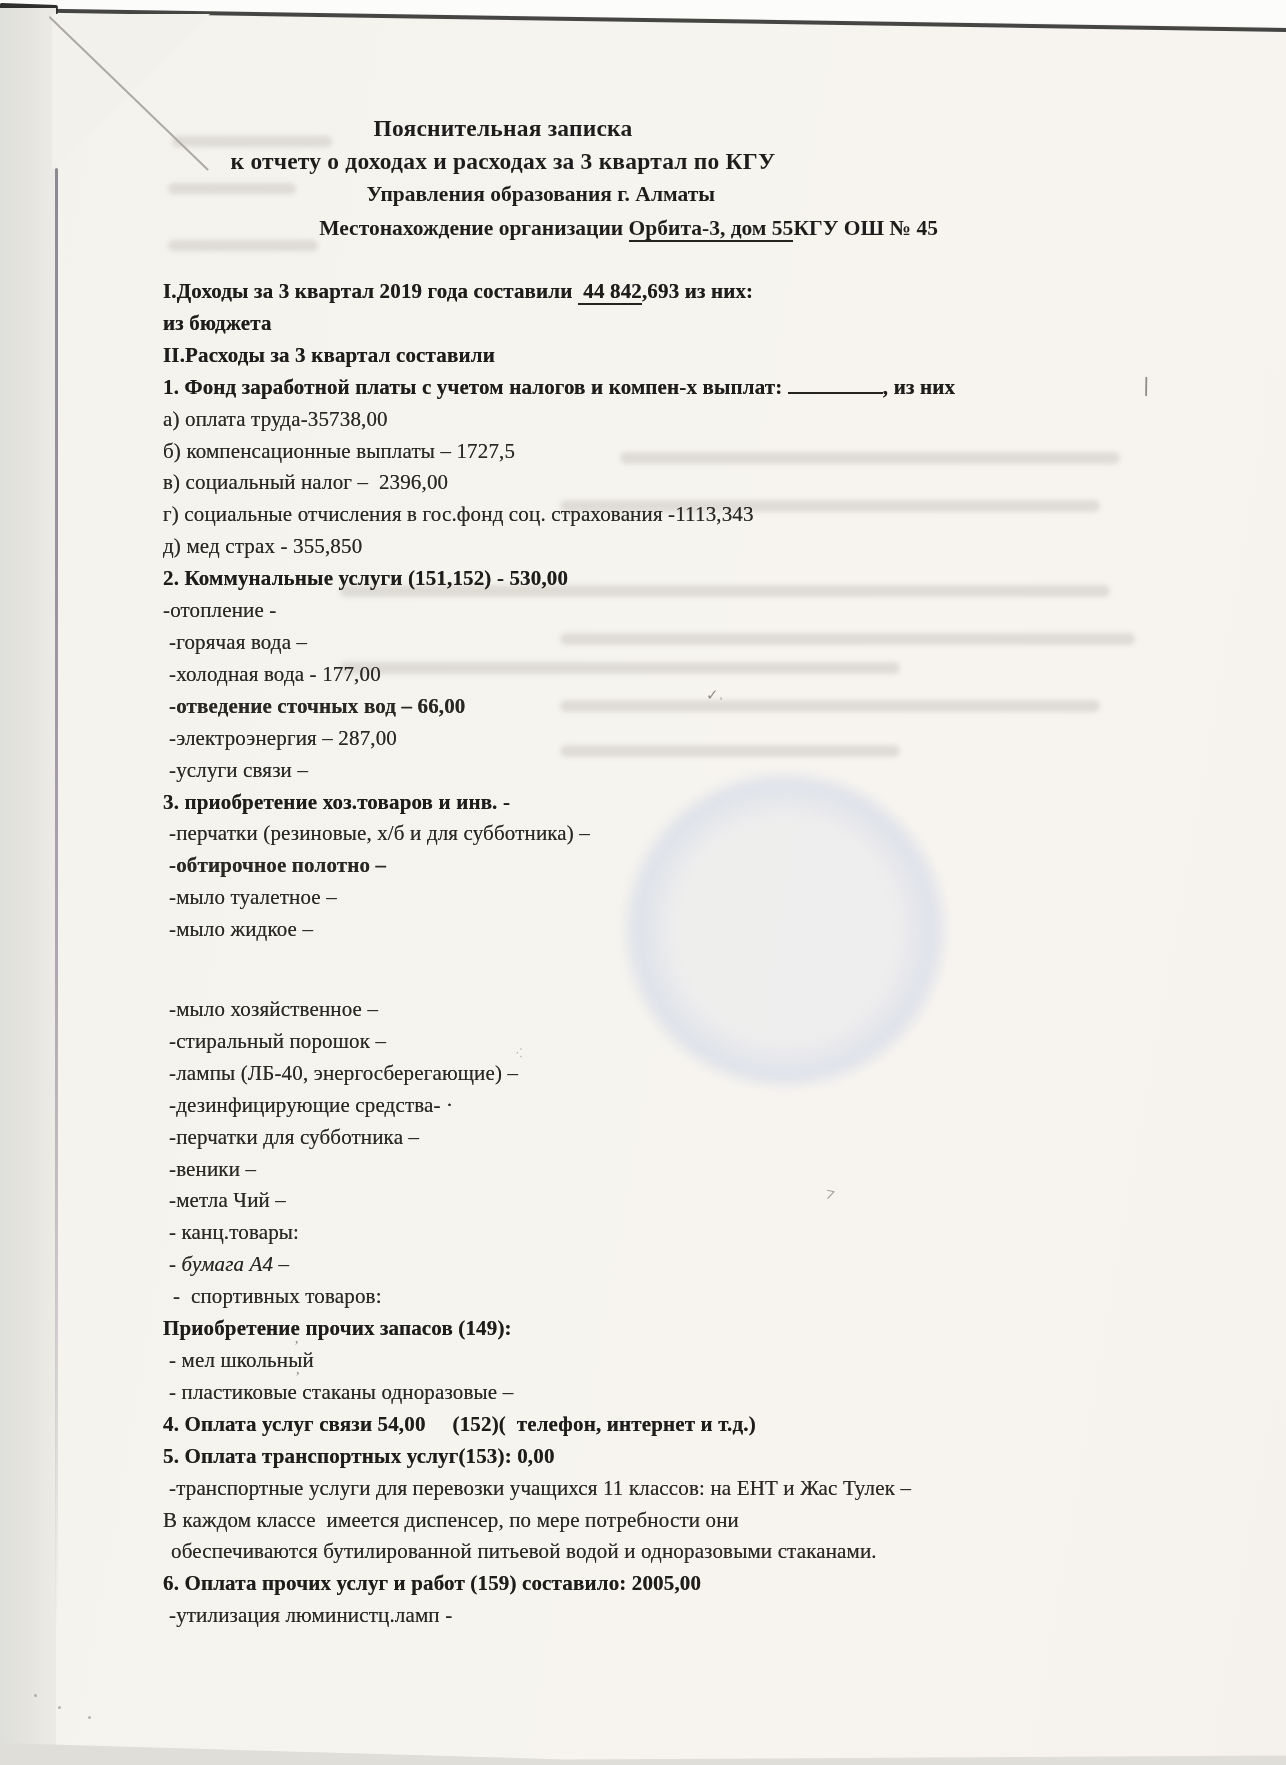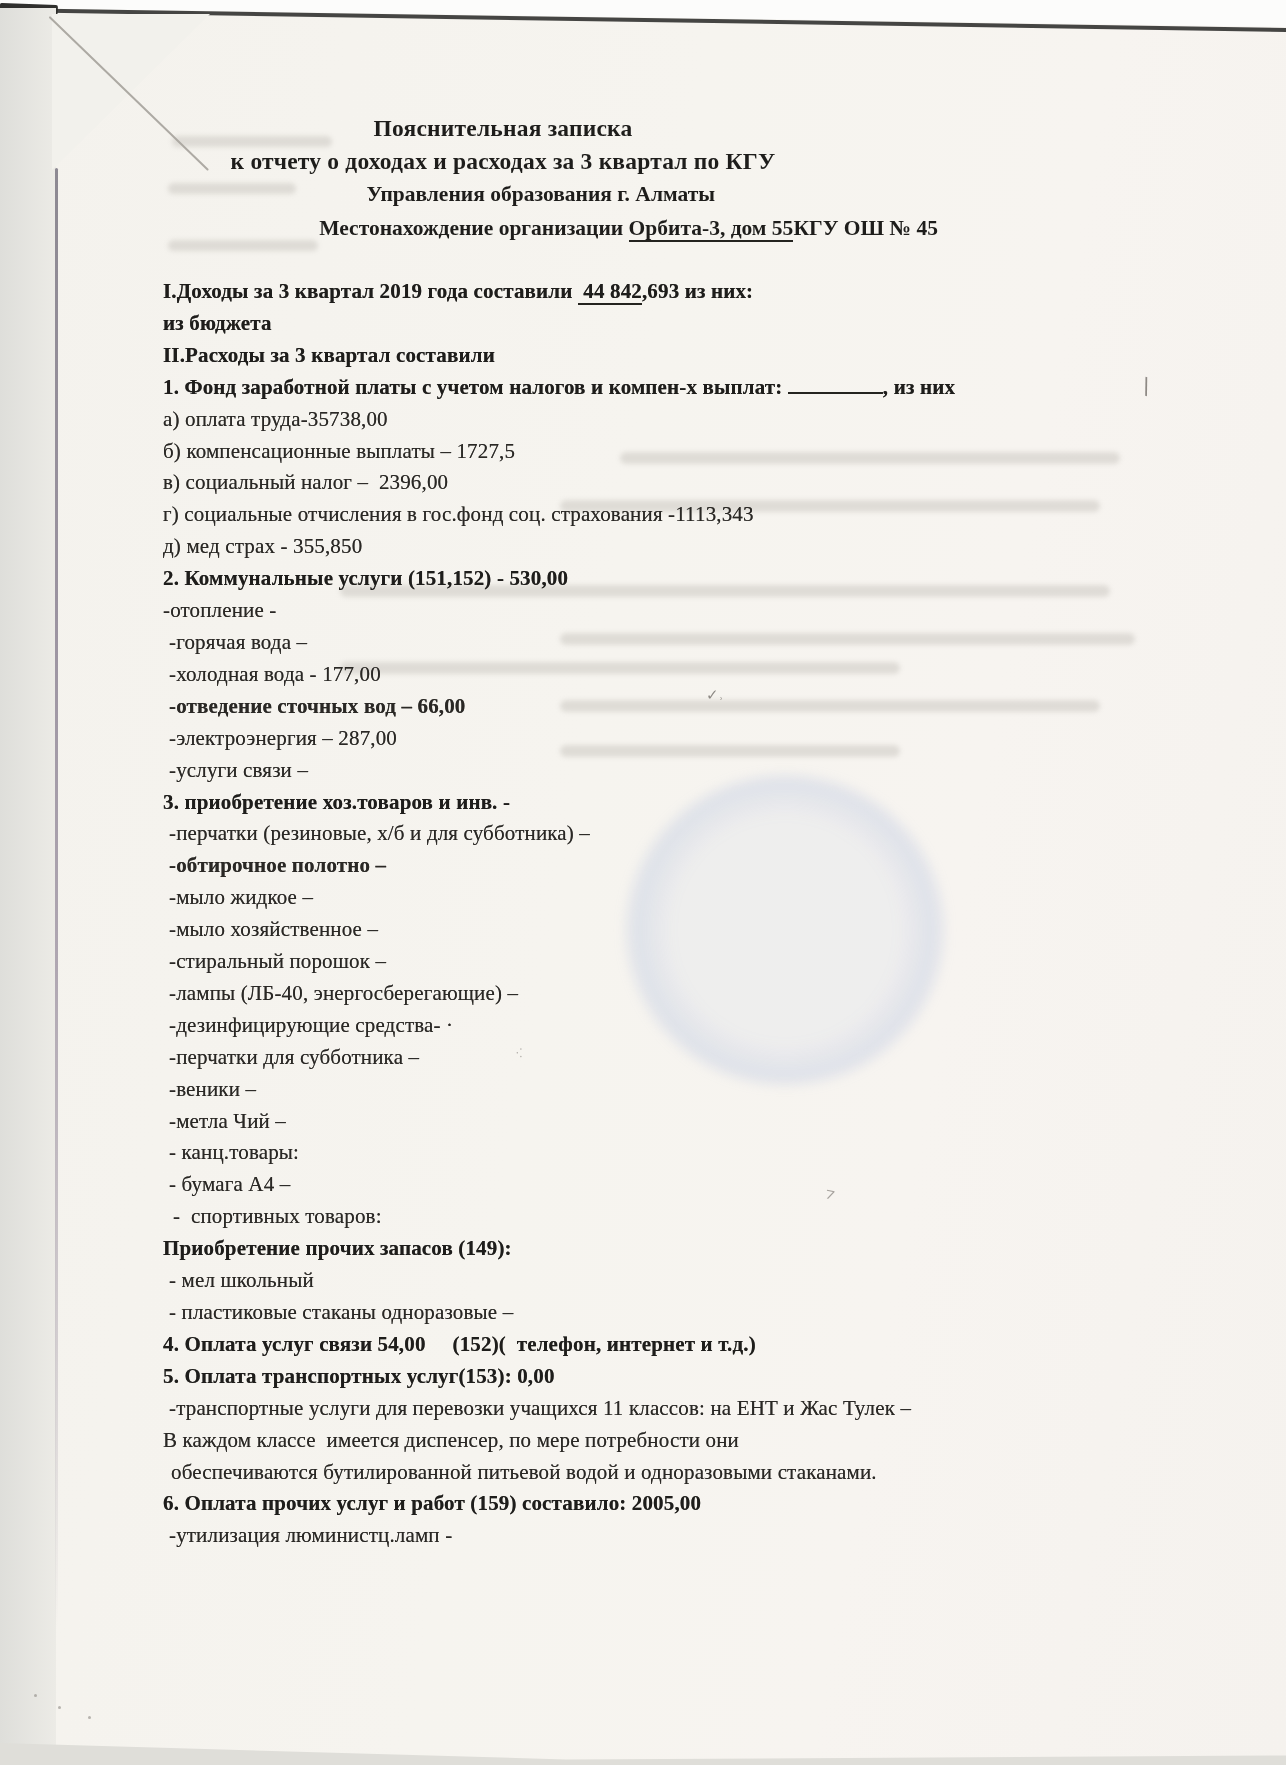--- a/index.html
+++ b/index.html
@@ -107,30 +107,31 @@
         <div class="line bold">2. Коммунальные услуги (151,152) - 530,00</div>
         <div class="line">-отопление -</div>
         <div class="line" style="padding-left: 6px;">-горячая вода –</div>
         <div class="line" style="padding-left: 6px;">-холодная вода - 177,00</div>
         <div class="line" style="padding-left: 6px; font-weight: bold;">-отведение сточных вод – 66,00</div>
         <div class="line" style="padding-left: 6px;">-электроэнергия – 287,00</div>
         <div class="line" style="padding-left: 6px;">-услуги связи –</div>
         <div class="line bold">3. приобретение хоз.товаров и инв. -</div>
         <div class="line" style="padding-left: 6px;">-перчатки (резиновые, х/б и для субботника) –</div>
         <div class="line" style="padding-left: 6px; font-weight: bold;">-обтирочное полотно –</div>
+        <div class="line" style="padding-left: 6px;">-мыло туалетное –</div>
         <div class="line" style="padding-left: 6px;">-мыло жидкое –</div>
-        <div class="line" style="padding-left: 6px;">-мыло хозяйственное –</div>
+        <div class="line" style="padding-left: 6px; margin-top: 48px;">-мыло хозяйственное –</div>
         <div class="line" style="padding-left: 6px;">-стиральный порошок –</div>
         <div class="line" style="padding-left: 6px;">-лампы (ЛБ-40, энергосберегающие) –</div>
         <div class="line" style="padding-left: 6px;">-дезинфицирующие средства- ·</div>
         <div class="line" style="padding-left: 6px;">-перчатки для субботника –</div>
         <div class="line" style="padding-left: 6px;">-веники –</div>
         <div class="line" style="padding-left: 6px;">-метла Чий –</div>
         <div class="line" style="padding-left: 6px;">- канц.товары:</div>
-        <div class="line" style="padding-left: 6px;">- бумага А4 –</div>
+        <div class="line" style="padding-left: 6px; font-style: italic;">- бумага А4 –</div>
         <div class="line" style="padding-left: 10px;">-  спортивных товаров:</div>
         <div class="line bold">Приобретение прочих запасов (149):</div>
         <div class="line" style="padding-left: 6px;">- мел школьный</div>
         <div class="line" style="padding-left: 6px;">- пластиковые стаканы одноразовые –</div>
         <div class="line bold">4. Оплата услуг связи 54,00     (152)(  телефон, интернет и т.д.)</div>
         <div class="line bold">5. Оплата транспортных услуг(153): 0,00</div>
         <div class="line" style="padding-left: 6px;">-транспортные услуги для перевозки учащихся 11 классов: на ЕНТ и Жас Тулек –</div>
         <div class="line">В каждом классе  имеется диспенсер, по мере потребности они</div>
         <div class="line" style="padding-left: 8px;">обеспечиваются бутилированной питьевой водой и одноразовыми стаканами.</div>
         <div class="line bold">6. Оплата прочих услуг и работ (159) составило: 2005,00</div>

